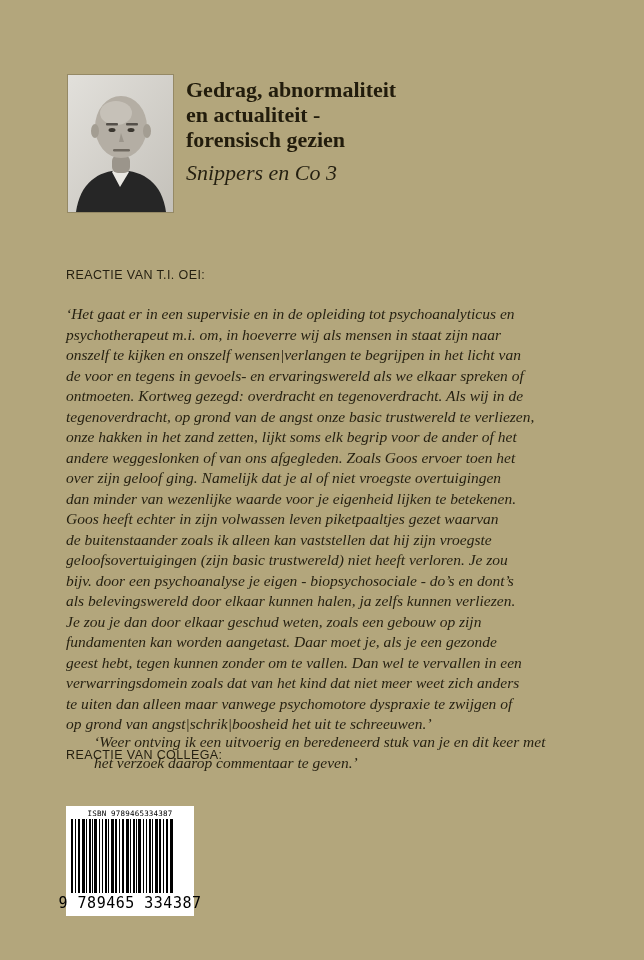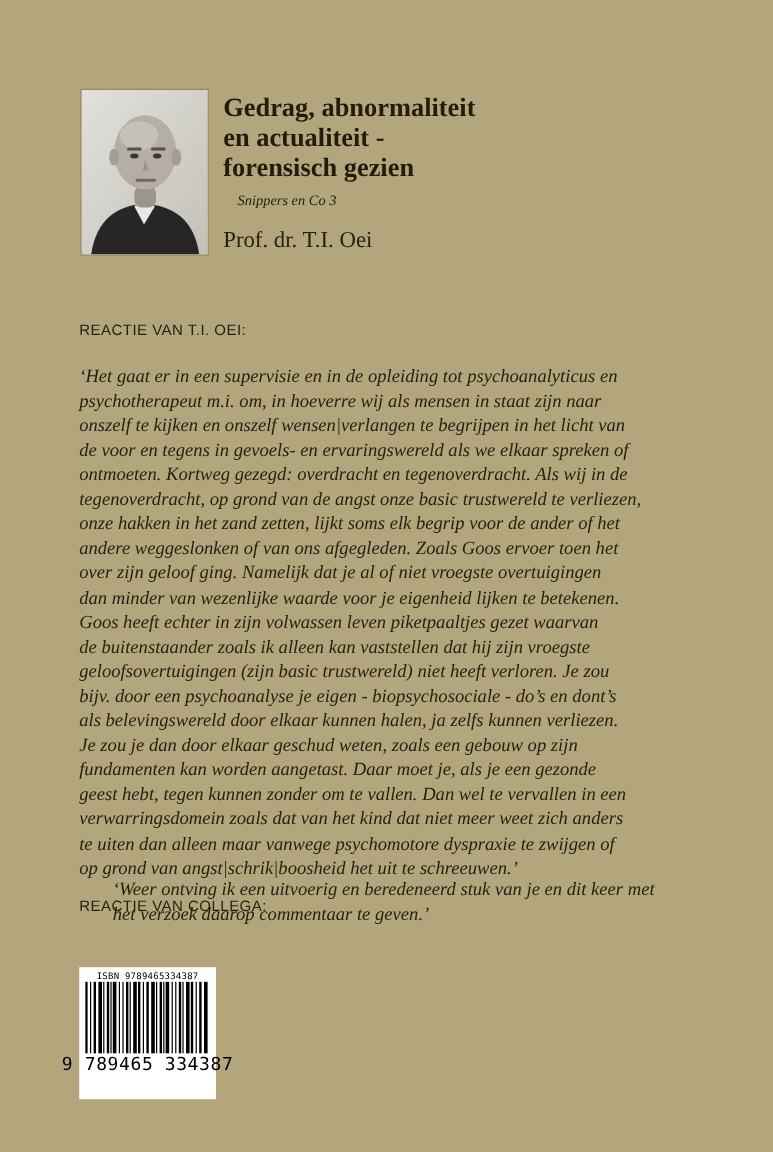--- a/index.html
+++ b/index.html
@@ -18,22 +18,22 @@
     background:#d8d6d1;overflow:hidden;
     box-shadow:0 0 0 1px rgba(60,50,30,.25);
   }
   
   #title{
     position:absolute;left:186px;top:62px;width:420px;
     font-size:22px;font-weight:bold;line-height:25px;
     color:#221c0c;white-space:pre-line;
   }
   #series{
-    position:absolute;left:198px;top:160px;width:420px;
-    font-size:12px;font-style:italic;color:#241f10;
+    position:absolute;left:186px;top:160px;width:420px;
+    font-size:22px;font-style:italic;color:#241f10;
   }
   #author{
     position:absolute;left:186px;top:190px;width:420px;
     font-size:19px;color:#241f10;
   }
   .section-label{
     position:absolute;left:66px;width:520px;
     font-family:"Liberation Sans", sans-serif;
     font-size:12.5px;letter-spacing:.4px;color:#241f10;
   }
@@ -41,24 +41,24 @@
     position:absolute;left:66px;width:545px;
     font-size:15.5px;font-style:italic;line-height:20.5px;
     color:#241f10;white-space:pre-line;
   }
   #label-1{top:249px;margin-top:19px;}
   #quote-1{top:268px;margin-top:36px;}
   #label-2{top:748px;}
   #quote-2{top:732px;margin-left:28px;}
   
   #barcode{
-    position:absolute;left:66px;top:806px;width:114px;height:110px;
+    position:absolute;left:66px;top:806px;width:128px;height:110px;
     background:#ffffff;
     box-sizing:border-box;
-    padding:3px 5px 20px 5px;
+    padding:3px 5px 4px 5px;
     display:flex;flex-direction:column;align-items:center;justify-content:space-between;
   }
   #barcode-isbn{
     font-family:"DejaVu Sans Mono", monospace;
     font-size:7.5px;letter-spacing:.2px;color:#000;white-space:nowrap;
   }
   #barcode-bars{
     width:100%;height:74px;overflow:hidden;font-size:0;line-height:0;
     background:#fff;display:block;
   }
@@ -103,21 +103,20 @@
 
       <path d="M53 58 L51 67 L56 67 Z" fill="#9b958b"></path>
       <rect x="45" y="74" width="17" height="2.5" rx="1.2" fill="#6e685f"></rect>
     </svg>
   </div>
 
   <h1 id="title">Gedrag, abnormaliteit
 en actualiteit -
 forensisch gezien</h1>
   <div id="series">Snippers en Co 3</div>
-  <div id="author">Prof. dr. T.I. Oei</div>
 
   <div id="label-1" class="section-label">REACTIE VAN T.I. OEI:</div>
   <div id="quote-1" class="quote">‘Het gaat er in een supervisie en in de opleiding tot psychoanalyticus en
 psychotherapeut m.i. om, in hoeverre wij als mensen in staat zijn naar
 onszelf te kijken en onszelf wensen|verlangen te begrijpen in het licht van
 de voor en tegens in gevoels- en ervaringswereld als we elkaar spreken of
 ontmoeten. Kortweg gezegd: overdracht en tegenoverdracht. Als wij in de
 tegenoverdracht, op grond van de angst onze basic trustwereld te verliezen,
 onze hakken in het zand zetten, lijkt soms elk begrip voor de ander of het
 andere weggeslonken of van ons afgegleden. Zoals Goos ervoer toen het

